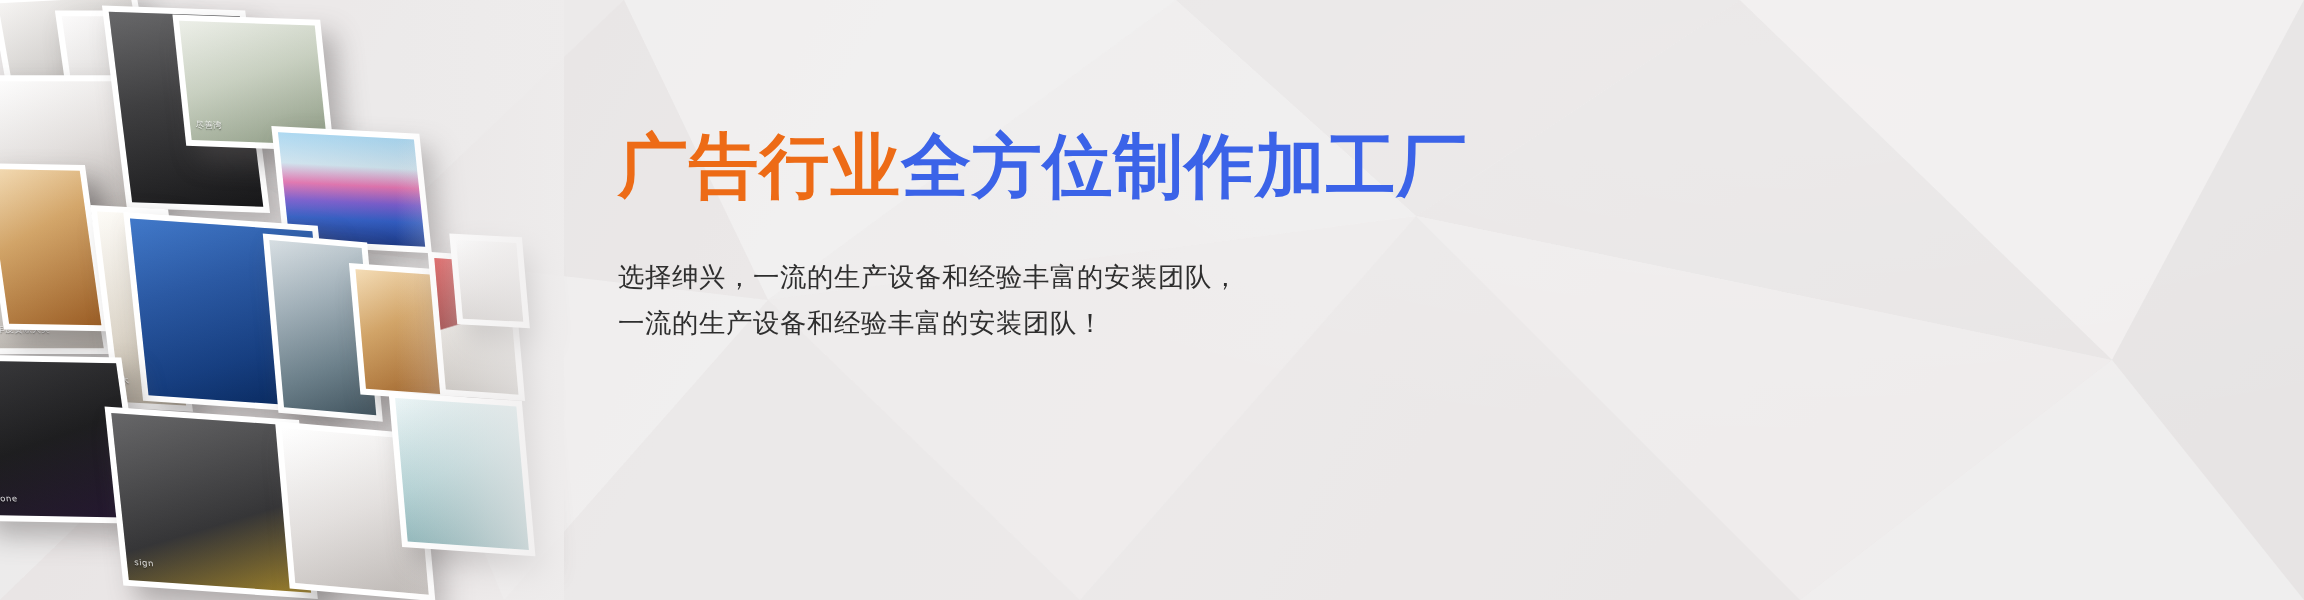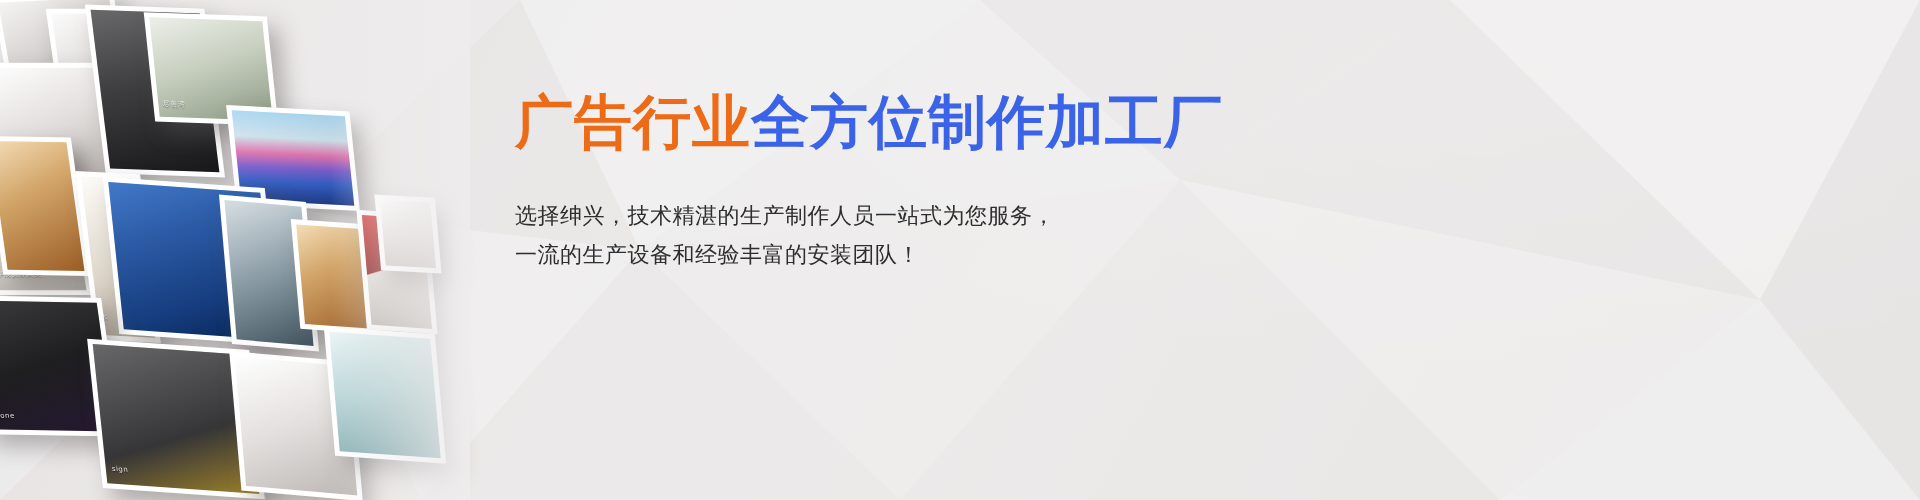--- a/index.html
+++ b/index.html
@@ -117,21 +117,21 @@
     z-index: 5;
     width: 760px;
   }
 
   .headline {
     font-size: 58px;
     font-weight: 700;
     line-height: 1.06;
     letter-spacing: 1px;
     white-space: nowrap;
-    margin: 0 0 44px 0;
+    margin: 16px 0 44px 0;
   }
   .headline .seg-a { color: #ED6B16; }
   .headline .seg-b { color: #3B63E8; }
 
   .subline {
     font-size: 22px;
     line-height: 1.75;
     color: #2e2e2e;
     letter-spacing: .5px;
     white-space: nowrap;
@@ -264,18 +264,18 @@
     </div>
     <div class="collage-fade"></div>
   </div>
 
   <div class="text-block">
 
     <h1 class="headline">
       <span class="seg-a">广告行业</span><span class="seg-b">全方位制作加工厂</span>
     </h1>
 
-    <div class="subline">选择绅兴，技术精湛的生产制作人员一站式为您服务，</div>
+    <div class="subline">选择绅兴，一流的生产设备和经验丰富的安装团队，</div>
     <div class="subline">一流的生产设备和经验丰富的安装团队！</div>
 
   </div>
 
 </div>
 
 </body></html>

